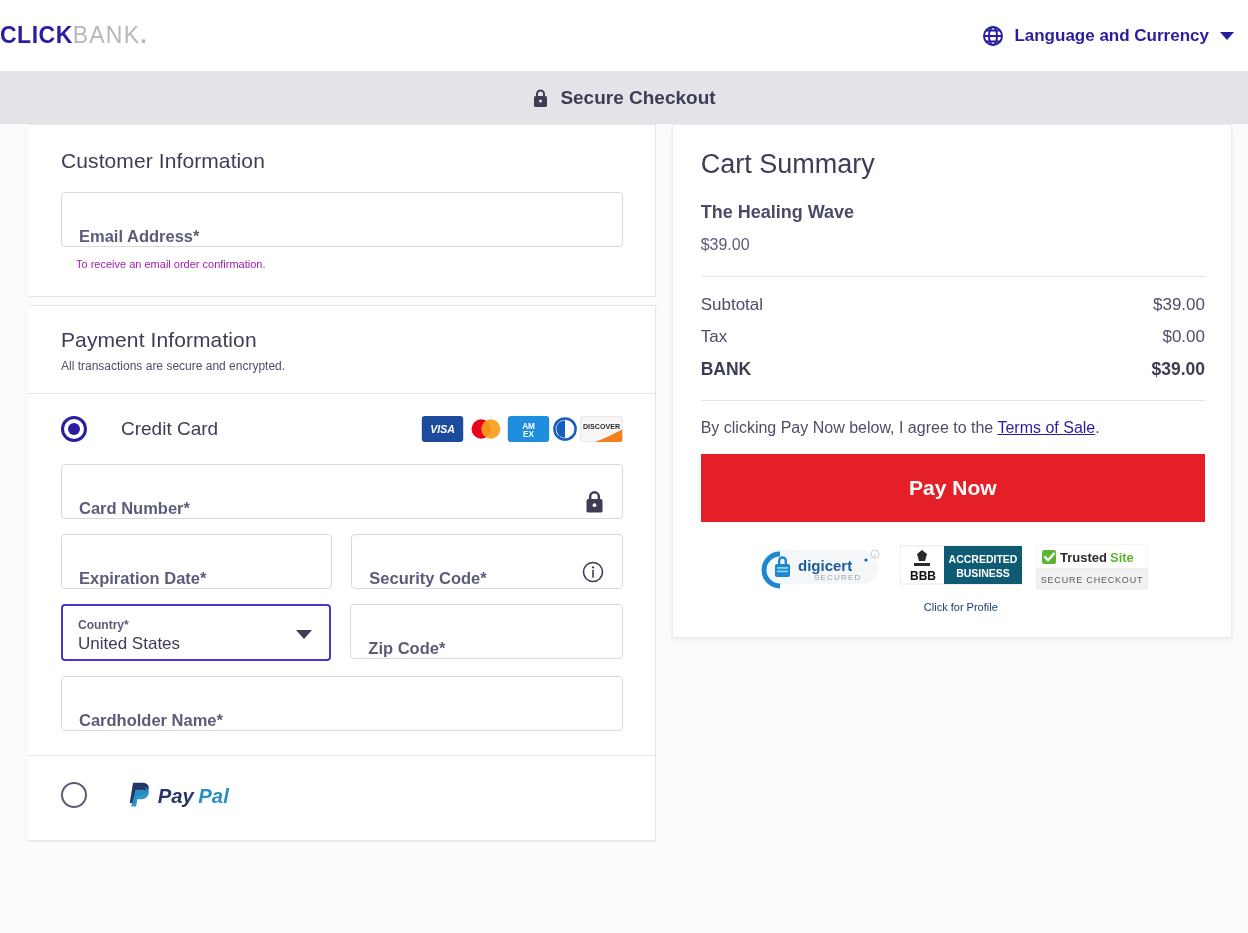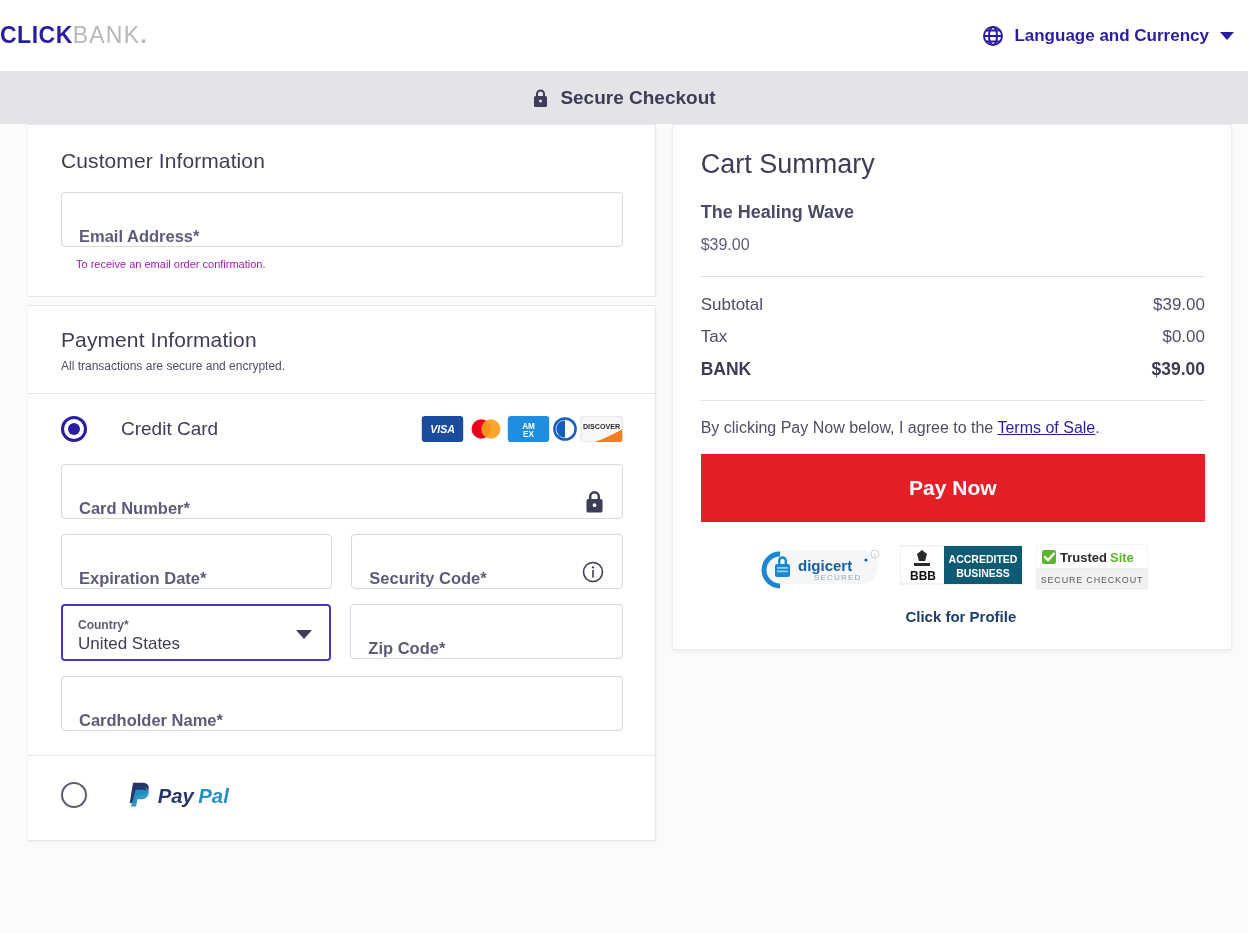--- a/index.html
+++ b/index.html
@@ -170,21 +170,21 @@
     font-size: 21px; font-weight: 700; cursor: pointer;
     font-family: "Liberation Sans", sans-serif;
   }
 
   .badges {
     margin-top: 22px; display: flex; align-items: flex-start;
     justify-content: center; gap: 14px;
   }
   .badge-digicert { width: 128px; }
   .badge-bbb { width: 122px; text-align: center; }
-  .bbb-caption { font-size: 15px; font-weight: 700; color: #1d3f6e; margin-top: 10px; }
+  .bbb-caption { font-size: 11px; font-weight: 400; color: #1d3f6e; margin-top: 3px; }
   .badge-trusted { width: 112px; }
 </style>
 </head>
 <body>
 
 <div class="header">
   <div class="logo">
     <span class="click">CLICK</span>
       <span class="bank">BANK</span>
       <span class="dot">.</span>

